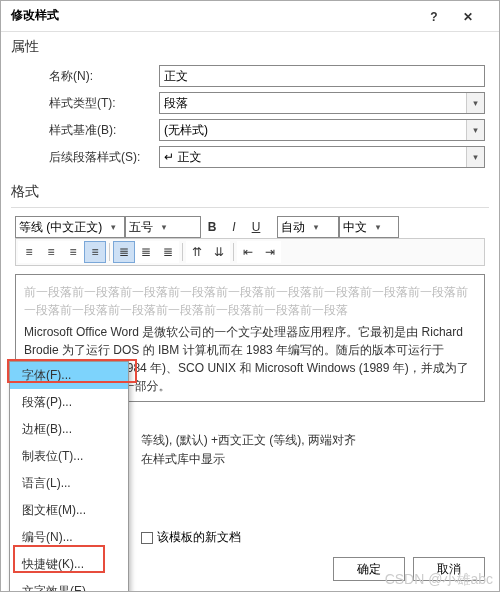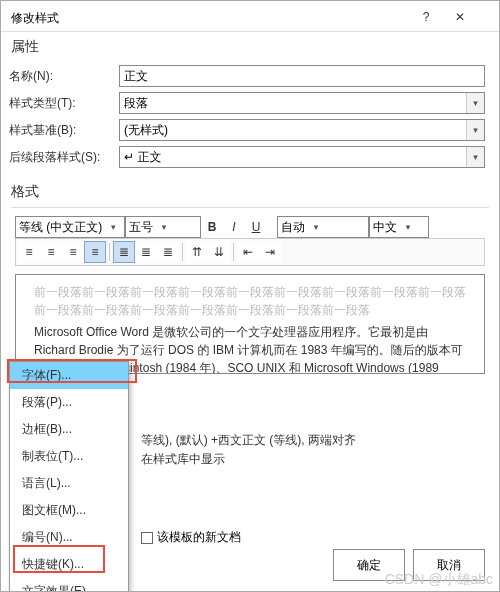--- a/index.html
+++ b/index.html
@@ -1,53 +1,53 @@
 <!DOCTYPE html>
 <html><head>
 <meta charset="utf-8">
 <style>
 *{box-sizing:border-box;margin:0;padding:0;font-family:"Microsoft YaHei","Segoe UI",sans-serif;font-size:12px;}
 body{background:#fff;width:500px;height:592px;overflow:hidden;position:relative;border:1px solid #aaa;}
-.titlebar{display:flex;align-items:flex-end;justify-content:space-between;padding:6px 24px 4px 10px;border-bottom:1px solid #e0e0e0;}
+.titlebar{display:flex;align-items:flex-start;justify-content:space-between;padding:6px 16px 4px 10px;border-bottom:1px solid #e0e0e0;font-weight:bold;}
 .titlebar .title{font-size:12px;}
 .titlebar .ctrls{display:flex;gap:4px;}
 .titlebar .ctrl{width:30px;height:20px;display:flex;align-items:center;justify-content:center;color:#333;}
 .section-label{font-size:14px;padding:6px 10px 2px 10px;color:#333;}
-.form{padding:2px 14px 4px 8px;}
+.form{padding:2px 14px 4px 8px;margin-left:40px;}
 .row{display:flex;align-items:center;margin:5px 0;}
 .row .lbl{width:110px;color:#333;}
 .field{flex:1;display:flex;align-items:center;}
 .txt-input{width:100%;height:22px;border:1px solid #888;padding:0 4px;background:#fff;}
 .select{position:relative;width:100%;height:22px;border:1px solid #888;background:#fff;display:flex;align-items:center;padding:0 4px;}
 .select .arrow{position:absolute;right:0;top:0;width:18px;height:100%;display:flex;align-items:center;justify-content:center;border-left:1px solid #ccc;background:#f2f2f2;font-size:9px;color:#555;}
 .select.wide{width:100%;}
 hr.sep{margin:4px 10px;border:none;border-top:1px solid #ddd;}
 .toolbar{padding:4px 14px 2px 14px;}
 .tb-row{display:flex;align-items:center;}
 .tb-sel{height:22px;border:1px solid #888;background:#fff;display:flex;align-items:center;padding:0 3px;position:relative;}
 .tb-sel .arrow{width:14px;height:100%;display:flex;align-items:center;justify-content:center;font-size:9px;color:#555;margin-left:4px;}
 .tb-btn{width:22px;height:22px;display:flex;align-items:center;justify-content:center;border:1px solid transparent;background:#fff;color:#333;}
 .tb-btn.active{background:#cde0f5;border:1px solid #7aa7d8;}
 .tb-row2{display:flex;align-items:center;border:1px solid #ccc;background:#fafafa;padding:2px;gap:0;}
 .tb-row2 .tb-btn{border:1px solid transparent;}
 .tb-row2 .tb-btn.active{background:#cde0f5;border:1px solid #7aa7d8;}
 .divider{width:1px;height:18px;background:#ccc;margin:0 3px;}
-.preview{margin:6px 14px;border:1px solid #888;height:100px;padding:8px 18px;font-size:10px;color:#bbb;line-height:1.5;overflow:hidden;}
+.preview{margin:6px 14px;border:1px solid #888;height:128px;padding:8px 8px;font-size:10px;color:#bbb;line-height:1.5;overflow:hidden;}
 .preview .dark{color:#333;margin:4px 0;}
 .menu{position:absolute;left:8px;top:360px;width:120px;background:#fff;border:1px solid #999;box-shadow:2px 2px 5px rgba(0,0,0,0.25);z-index:10;}
 .menu-item{padding:5px 12px;color:#333;cursor:pointer;}
 .menu-item.hl{background:#7dd3fc;}
 .hl-box1{position:absolute;left:6px;top:358px;width:130px;height:24px;border:2px solid #e74c3c;z-index:20;pointer-events:none;}
 .hl-box2{position:absolute;left:12px;top:544px;width:92px;height:28px;border:2px solid #e74c3c;z-index:20;pointer-events:none;}
 .desc-text{position:absolute;left:140px;top:430px;right:5px;font-size:11px;color:#333;line-height:1.6;}
 .chk-row{position:absolute;left:140px;top:528px;display:flex;align-items:center;gap:4px;font-size:12px;}
 .footer{position:absolute;bottom:10px;left:14px;right:14px;display:flex;align-items:center;justify-content:space-between;}
 .fmt-btn{height:24px;border:1px solid #888;background:#fff;padding:0 8px;display:flex;align-items:center;gap:4px;cursor:pointer;}
 .fmt-btn .arrow{font-size:9px;}
-.dlg-btn{height:32px;min-width:72px;border:1px solid #888;background:#fff;padding:0 22px;cursor:pointer;}
+.dlg-btn{height:24px;min-width:72px;border:1px solid #888;background:#fff;padding:0 22px;cursor:pointer;}
 .btns{display:flex;gap:8px;}
 .watermark{position:absolute;right:6px;bottom:2px;font-size:14px;color:#ccc;}
 .ckbox{width:12px;height:12px;border:1px solid #666;display:inline-block;}
 </style>
 </head>
 <body>
 
 <div class="titlebar">
   <span class="title">修改样式</span>
   <div class="ctrls">
@@ -110,21 +110,21 @@
     <div class="tb-btn">
         <b>B</b>
       </div>
     <div class="tb-btn">
         <i>I</i>
       </div>
     <div class="tb-btn">
         <u>U</u>
       </div>
     <div style="width:10px"></div>
-    <div class="tb-sel" style="width:92px">
+    <div class="tb-sel" style="width:62px">
       <span>自动</span>
       <span class="arrow">▾</span>
     </div>
     <div class="tb-sel" style="width:60px">
       <span>中文</span>
       <span class="arrow">▾</span>
     </div>
   </div>
   <div class="tb-row2">
     <div class="tb-btn">≡</div>

